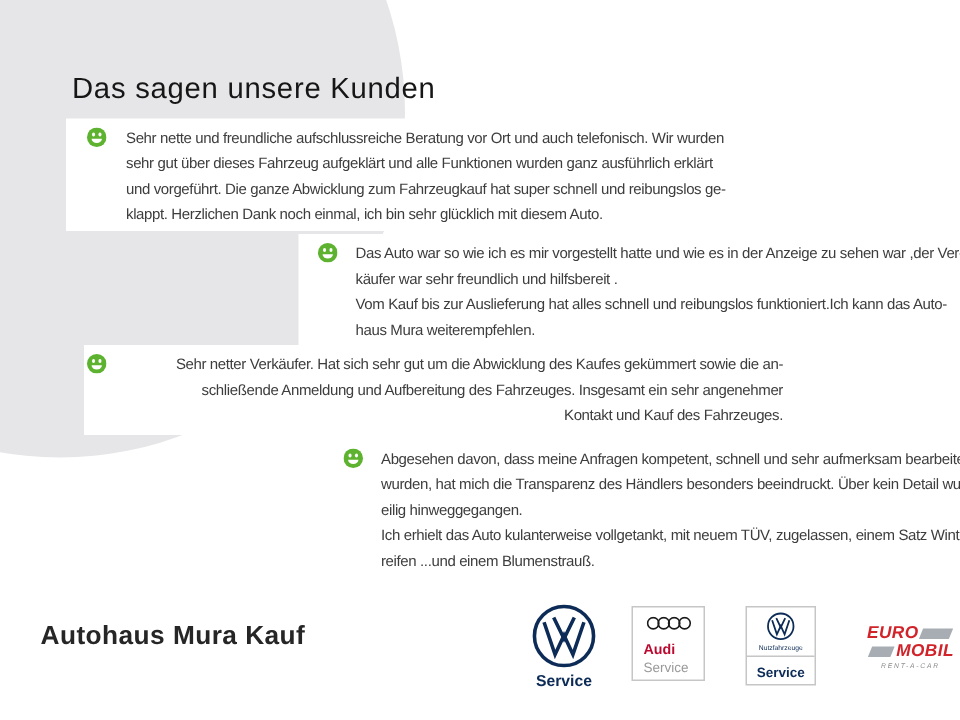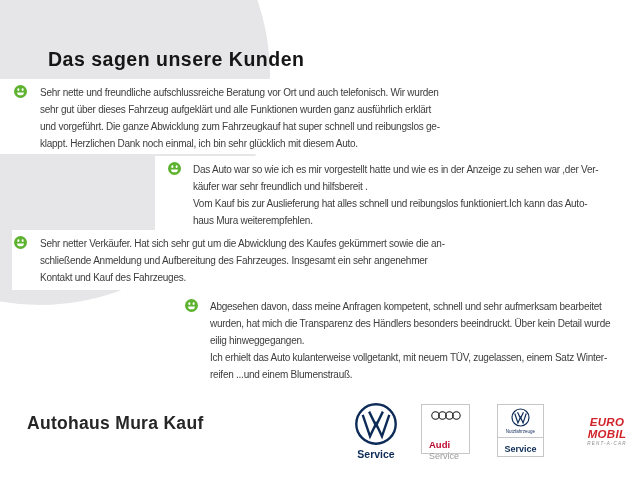--- a/index.html
+++ b/index.html
@@ -5,64 +5,64 @@
   html,body{margin:0;padding:0;}
   body{font-family:"Liberation Sans",sans-serif;background:#fff;}
   .stage{position:relative;width:640px;height:480px;background:#ffffff;overflow:hidden;}
 
   
   .bg-circle{position:absolute;left:-190px;top:-155px;width:460px;height:460px;
              border-radius:50%;background:#e6e6e8;}
 
   
   .page-title{position:absolute;left:48px;top:34px;font-size:19.5px;line-height:24px;
-              font-weight:bold;color:#161616;letter-spacing:0.5px;}
+              font-weight:normal;color:#161616;letter-spacing:0.5px;}
 
   
-  .card{position:absolute;background:#ffffff;}
+  .card{position:absolute;background:#ffffff;margin-left:44px;}
   .card .smiley{position:absolute;width:13px;height:13px;}
   .card .txt{display:block;white-space:pre;font-size:10px;line-height:17px;
              letter-spacing:-0.25px;color:#3d3d3d;}
   .card1{left:0px;top:79px;width:478px;height:75px;}
   .card1 .smiley{left:14px;top:6px;}
   .card1 .txt{margin:5px 0 0 40px;}
   .card2{left:155px;top:156px;width:485px;height:75px;}
   .card2 .smiley{left:13px;top:6px;}
   .card2 .txt{margin:5px 0 0 38px;}
-  .card3{left:12px;top:230px;width:466px;height:60px;}
+  .card3{left:12px;top:230px;width:466px;height:60px;text-align:right;}
   .card3 .smiley{left:2px;top:6px;}
   .card3 .txt{margin:5px 0 0 28px;}
   .card4{left:172px;top:293px;width:485px;height:93px;}
   .card4 .smiley{left:13px;top:6px;}
   .card4 .txt{margin:5px 0 0 38px;}
 
   
   .company{position:absolute;left:27px;top:413px;font-size:17.5px;font-weight:bold;
            color:#262626;letter-spacing:0.3px;}
 
   .vw-logo{position:absolute;left:340px;top:402px;width:72px;text-align:center;}
   .vw-logo svg{width:44px;height:44px;display:block;margin:0 auto;}
   .vw-service-label{display:block;margin-top:2px;font-size:10.5px;font-weight:bold;color:#0c2b57;}
 
   .audi-box{position:absolute;left:421px;top:404px;width:49px;height:50px;
             border:1px solid #c6c6c6;background:#fff;box-sizing:border-box;}
   .audi-rings{display:block;margin:6px auto 0 auto;width:30px;height:9px;}
-  .audi-brand{display:block;margin:19px 0 0 7px;font-size:9.5px;font-weight:bold;color:#bb0a30;}
+  .audi-brand{display:block;margin:8px 0 0 7px;font-size:9.5px;font-weight:bold;color:#bb0a30;}
   .audi-service{display:block;margin:1px 0 0 7px;font-size:9px;color:#9a9a9a;}
 
   .nfz-box{position:absolute;left:497px;top:404px;width:47px;height:53px;
            border:1px solid #c6c6c6;background:#fff;box-sizing:border-box;}
   .nfz-box svg{display:block;margin:3px auto 0 auto;width:19px;height:19px;}
   .nfz-brand{display:block;text-align:center;margin-top:2px;font-size:4.5px;color:#0c2b57;}
   .nfz-band{position:absolute;left:0;right:0;bottom:0;height:18px;border-top:1px solid #c6c6c6;
             text-align:center;}
   .nfz-service{font-size:9px;font-weight:bold;color:#0c2b57;line-height:17px;}
 
   .em{position:absolute;left:578px;top:416px;width:58px;}
-  .em-row{display:flex;align-items:center;height:12px;flex-direction:column;}
+  .em-row{display:flex;align-items:center;height:12px;}
   .em-txt{font-size:11.5px;font-weight:900;font-style:italic;color:#d1232a;
           letter-spacing:0.3px;line-height:12px;}
   .em-bar{flex:1;height:7px;background:#a7adb3;transform:skewX(-22deg);margin:0 2px;}
   .em-tag{margin-top:1px;text-align:center;font-size:4.5px;font-style:italic;
           color:#8c8c8c;letter-spacing:1.2px;}
 </style>
 </head>
 <body>
 
 <div class="stage">

